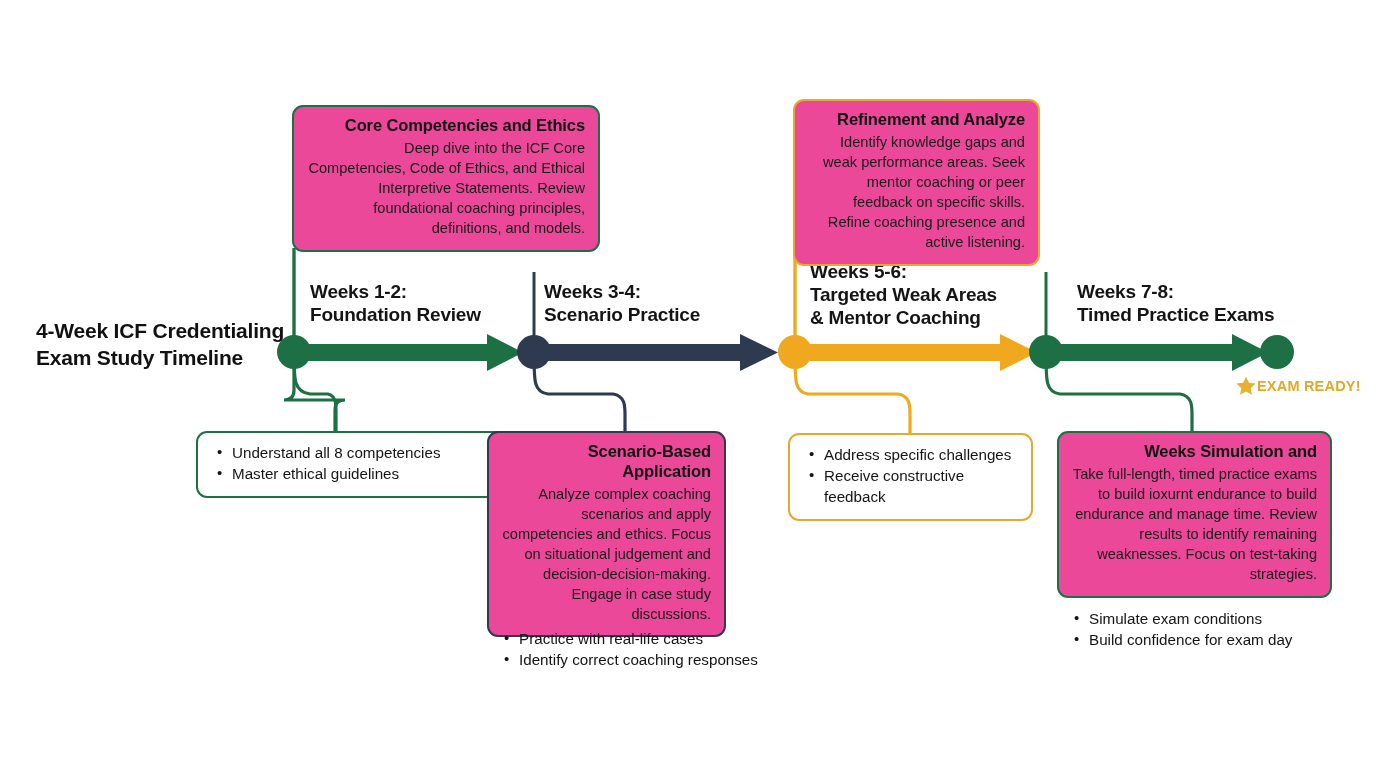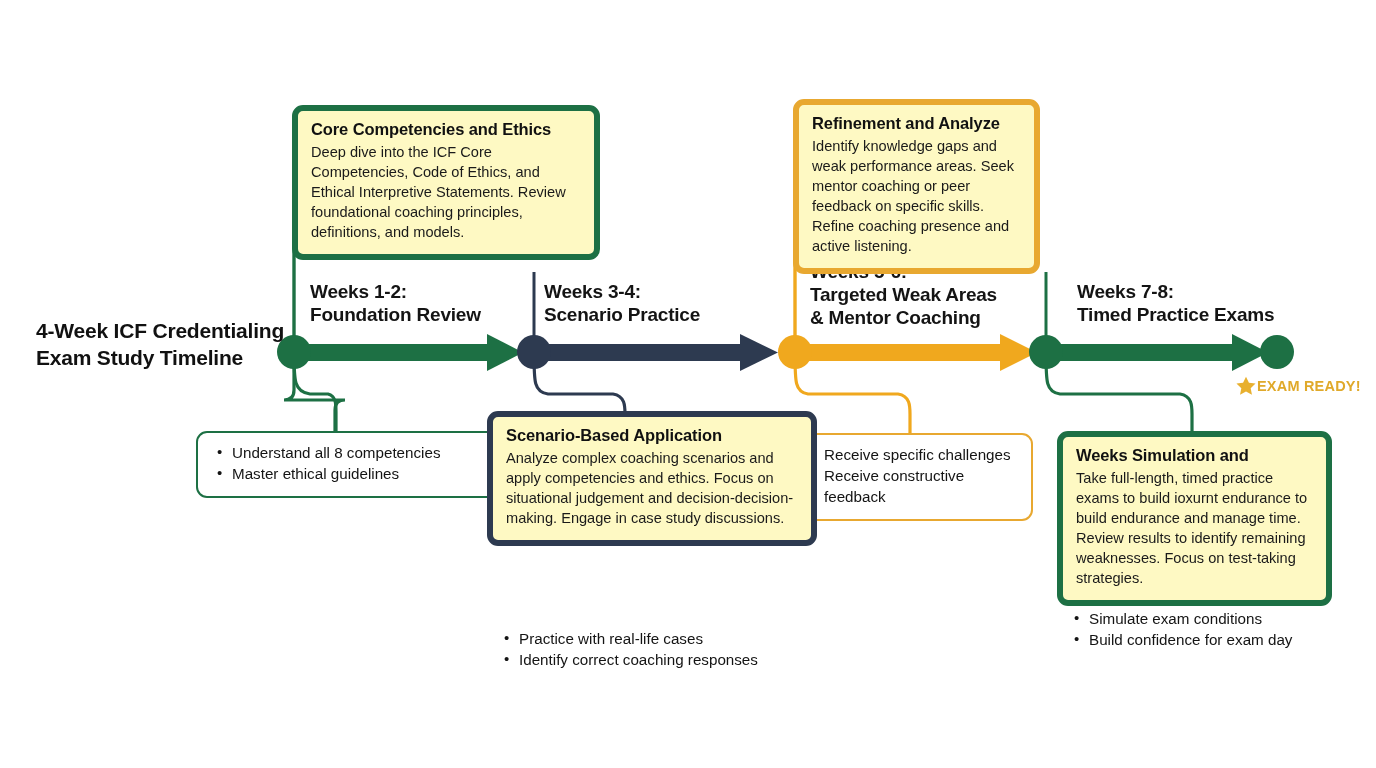--- a/index.html
+++ b/index.html
@@ -50,24 +50,25 @@
     line-height: 1.2;
     color: #141414;
     letter-spacing: -0.2px;
     white-space: pre-line;
   }
 
   
   .card {
     position: absolute;
     box-sizing: border-box;
-    background: #fef9c3;
+    background: #ec4899;
     border-radius: 11px;
-    border: 6px solid #4d7c0f;
+    border: 2px solid #4d7c0f;
     padding: 9px 13px 11px 13px;
+    text-align: right;
   }
   .card.navy { border-color: #2d3a50; }
   .card.amber { border-color: #e8a830; }
   .card.green { border-color: #1d7044; }
 
   .card-title {
     font-size: 16.5px;
     font-weight: bold;
     color: #111111;
     line-height: 1.2;
@@ -215,26 +216,26 @@
 
   <div class="bullet-card green" style="left:196px; top:431px; width:320px;">
     <ul class="bullets">
       <li>Understand all 8 competencies</li>
       <li>Master ethical guidelines</li>
     </ul>
   </div>
 
   <div class="bullet-card amber" style="left:788px; top:433px; width:245px;">
     <ul class="bullets">
-      <li>Receive specific challenges</li>
+      <li>Address specific challenges</li>
       <li>Receive constructive feedback</li>
     </ul>
   </div>
 
-  <div class="card navy" style="left:487px; top:411px; width:330px;">
+  <div class="card navy" style="left:487px; top:431px; width:239px;">
     <div class="card-title">Scenario-Based Application</div>
     <div class="card-body">Analyze complex coaching scenarios and apply competencies and ethics. Focus on situational judgement and decision-decision-making. Engage in case study discussions.</div>
   </div>
 
   <div class="card green" style="left:1057px; top:431px; width:275px;">
     <div class="card-title">Weeks Simulation and</div>
     <div class="card-body">Take full-length, timed practice exams to build ioxurnt endurance to build endurance and manage time. Review results to identify remaining weaknesses. Focus on test-taking strategies.</div>
   </div>
 
   <div class="bullet-plain" style="left:497px; top:609px; width:270px;margin-top:20px;">

